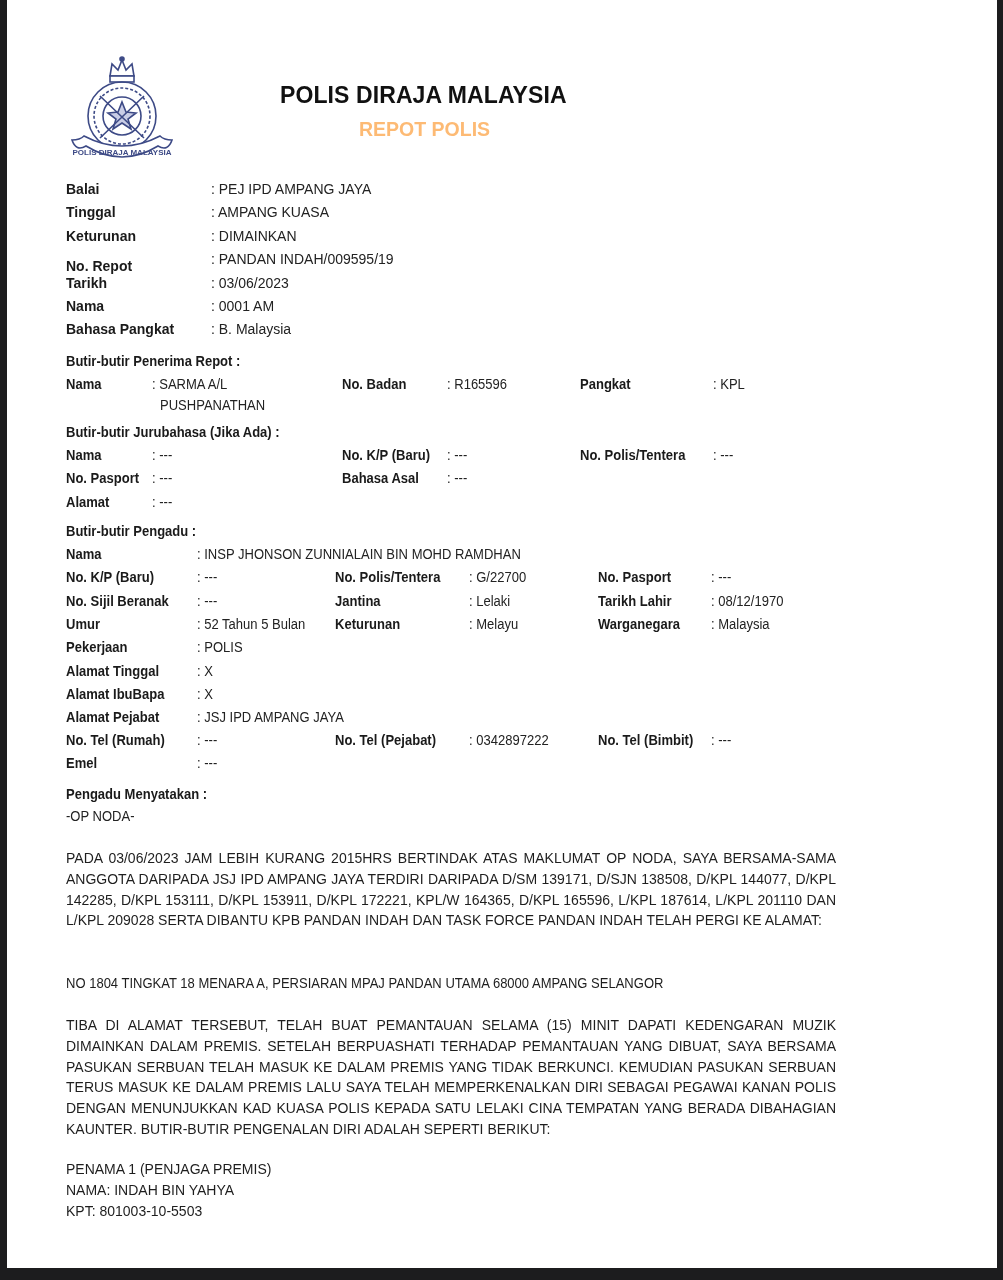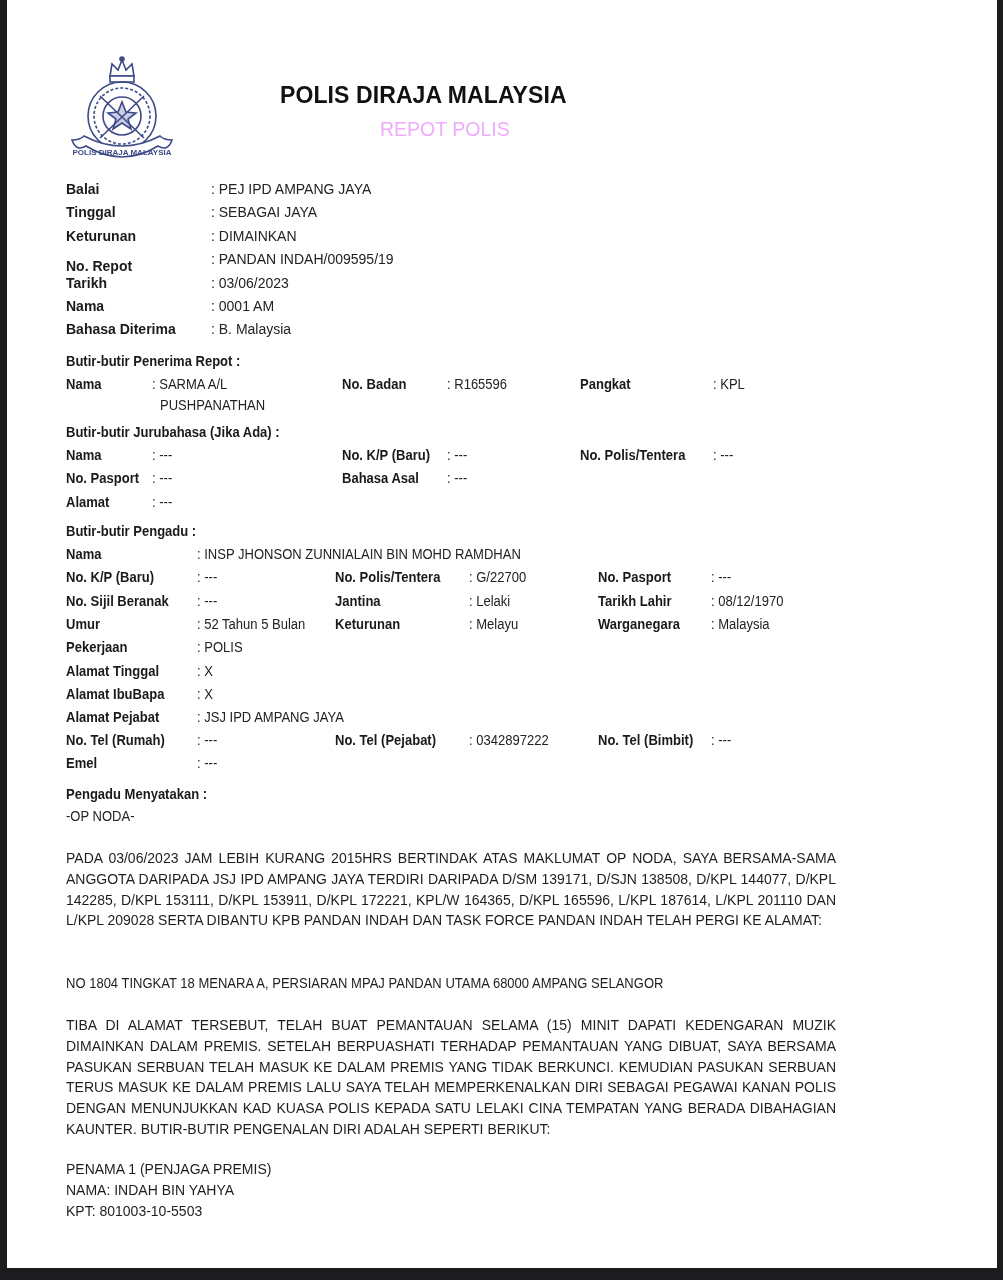--- a/index.html
+++ b/index.html
@@ -6,21 +6,21 @@
   body {
     width: 1003px; height: 1280px; background: #1c1c1e; position: relative; overflow: hidden;
     font-family: "Liberation Sans", sans-serif; color: #1a1a1a;
   }
   .page {
     position: absolute; left: 7px; top: 0; width: 990px; height: 1268px; background: #ffffff;
   }
   .abs { position: absolute; white-space: nowrap; }
   .logo { position: absolute; left: 66px; top: 56px; width: 112px; height: 112px; }
   .title1 { left: 280px; top: 82px; font-size: 23px; font-weight: bold; color: #111; letter-spacing: 0.1px; }
-  .title2 { left: 359px; top: 118px; font-size: 19.5px; font-weight: normal; color: #f0abfc; margin-left: 21px; }
+  .title2 { left: 359px; top: 118px; font-size: 19.5px; font-weight: bold; color: #fdba74; }
   .lbl { font-size: 14px; font-weight: bold; color: #1a1a1a; }
   .val { font-size: 14px; color: #222; }
   .sec { font-size: 14px; font-weight: bold; color: #1a1a1a; }
   .narrow { transform: scaleX(0.93); transform-origin: left center; }
   .para {
     position: absolute; left: 60px; width: 769px; font-size: 14px; line-height: 20.8px;
     text-align: justify; color: #1e1e1e; text-transform: none;
   }
   .line { position: absolute; left: 60px; font-size: 14px; color: #1e1e1e; white-space: nowrap; }
 </style>
@@ -49,30 +49,30 @@
   <text x="56" y="99" font-size="8" font-weight="bold" fill="#3d4a86" text-anchor="middle" font-family="Liberation Sans, sans-serif">POLIS DIRAJA MALAYSIA</text>
 </svg>
 
 <div class="abs title1">POLIS DIRAJA MALAYSIA</div>
 <div class="abs title2">REPOT POLIS</div>
 
 <div>
   <div class="abs lbl" style="left:66px;top:181px">Balai</div>
   <div class="abs val" style="left:211px;top:181px">: PEJ IPD AMPANG JAYA</div>
   <div class="abs lbl" style="left:66px;top:204px">Tinggal</div>
-  <div class="abs val" style="left:211px;top:204px">: SEBAGAI JAYA</div>
+  <div class="abs val" style="left:211px;top:204px">: AMPANG KUASA</div>
   <div class="abs lbl" style="left:66px;top:228px">Keturunan</div>
   <div class="abs val" style="left:211px;top:228px">: DIMAINKAN</div>
   <div class="abs lbl" style="left:66px;top:258px">No. Repot</div>
   <div class="abs val" style="left:211px;top:251px">: PANDAN INDAH/009595/19</div>
   <div class="abs lbl" style="left:66px;top:275px">Tarikh</div>
   <div class="abs val" style="left:211px;top:275px">: 03/06/2023</div>
   <div class="abs lbl" style="left:66px;top:298px">Nama</div>
   <div class="abs val" style="left:211px;top:298px">: 0001 AM</div>
-  <div class="abs lbl" style="left:66px;top:321px">Bahasa Diterima</div>
+  <div class="abs lbl" style="left:66px;top:321px">Bahasa Pangkat</div>
   <div class="abs val" style="left:211px;top:321px">: B. Malaysia</div>
 </div>
 
 <div>
   <div class="abs sec narrow" style="left:66px;top:353px">Butir-butir Penerima Repot :</div>
   <div class="abs lbl narrow" style="left:66px;top:376px">Nama</div>
   <div class="abs val narrow" style="left:152px;top:376px">: SARMA A/L</div>
   <div class="abs val narrow" style="left:160px;top:397px">PUSHPANATHAN</div>
   <div class="abs lbl narrow" style="left:342px;top:376px">No. Badan</div>
   <div class="abs val narrow" style="left:447px;top:376px">: R165596</div>

